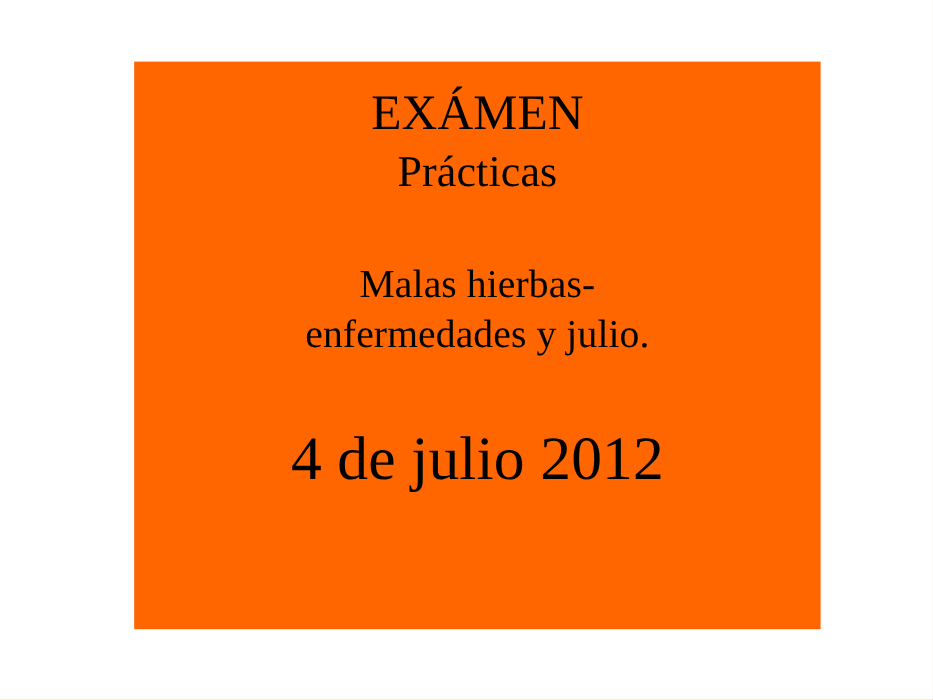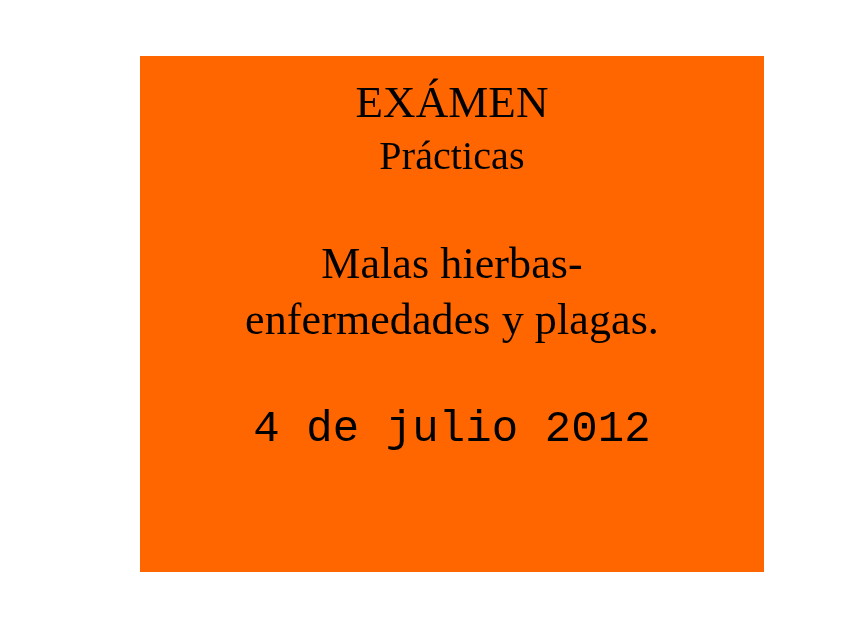--- a/index.html
+++ b/index.html
@@ -16,21 +16,21 @@
 
   #slide-canvas {
     position: relative;
     width: 848px;
     height: 636px;
     background: #FFFFFF;
   }
 
   #title-panel {
     position: absolute;
-    left: 140px;
+    left: 122px;
     top: 56px;
     width: 624px;
     height: 516px;
     background: #FF6600;
     box-sizing: border-box;
     display: block;
   }
 
   .text-block {
     position: absolute;
@@ -53,26 +53,25 @@
 
   .line-heading {
     font-size: 45px;
   }
 
   .line-subheading {
     font-size: 40px;
   }
 
   .line-body {
-    font-size: 44px;
+    font-size: 36px;
   }
 
   .line-date {
-    font-size: 44px;
-    font-family: Liberation Mono, monospace;
+    font-size: 56px;
   }
 
   .line-spacer {
     display: block;
     font-size: 44px;
     line-height: 1.26;
     height: 55px;
   }
 </style>
 </head>
@@ -85,21 +84,21 @@
     <div class="text-block" style="color: rgb(0, 0, 0);">
 
       <span class="line line-heading">EXÁMEN</span>
 
       <span class="line line-subheading">Prácticas</span>
 
       <span class="line-spacer"></span>
 
       <span class="line line-body">Malas hierbas-</span>
 
-      <span class="line line-body">enfermedades y plagas.</span>
+      <span class="line line-body">enfermedades y julio.</span>
 
       <span class="line-spacer"></span>
 
       <span class="line line-date">4 de julio 2012</span>
 
     </div>
   </div>
 </div>
 
 </body></html>

